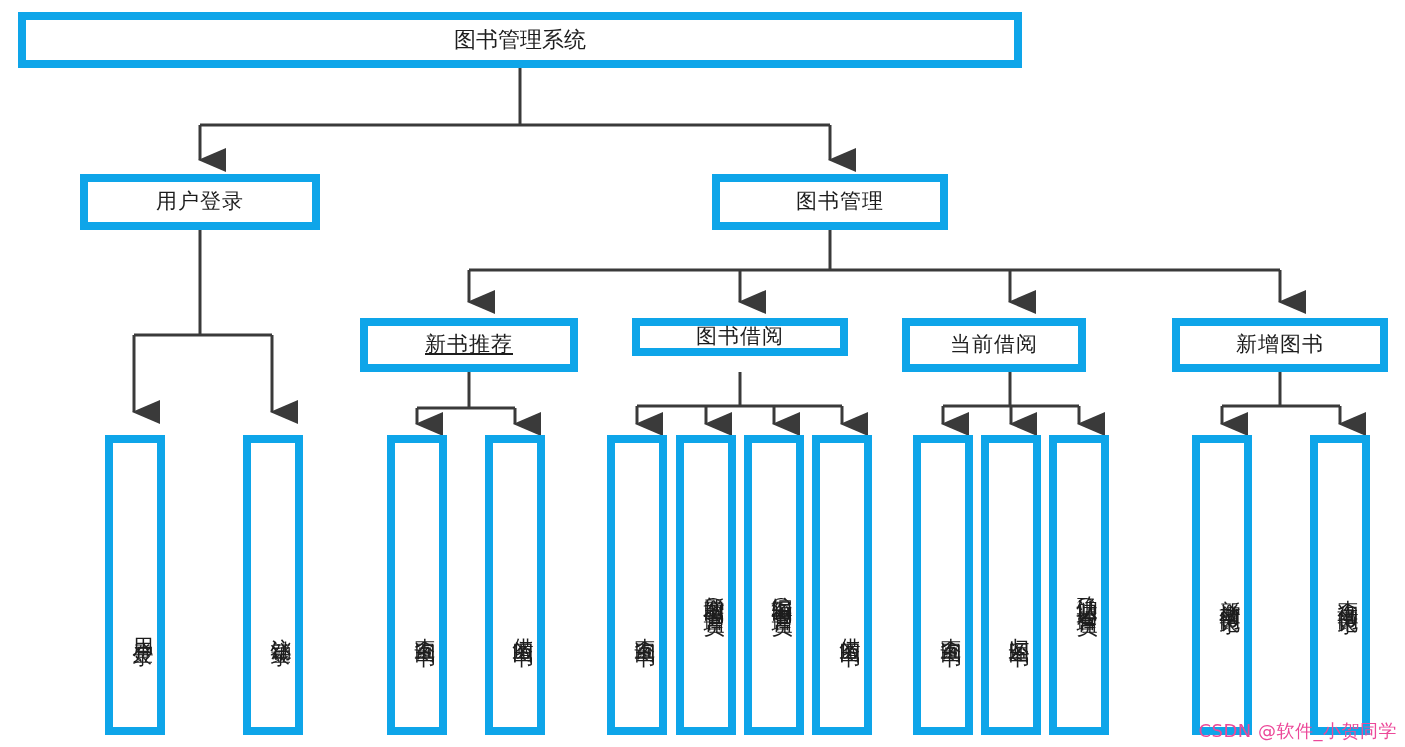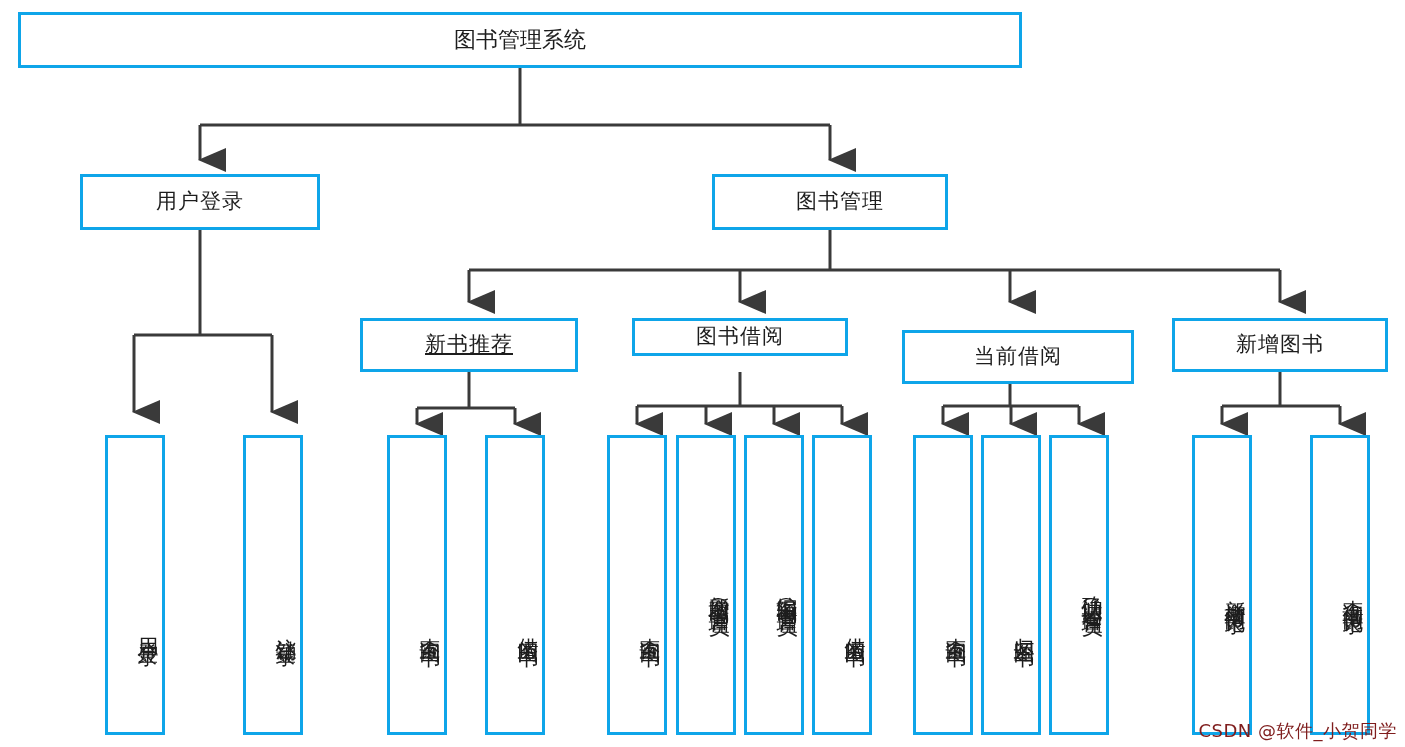--- a/index.html
+++ b/index.html
@@ -22,21 +22,21 @@
     position: absolute;
     left: 0;
     top: 0;
     width: 1405px;
     height: 747px;
   }
   .node-box {
     position: absolute;
     box-sizing: border-box;
     background: #ffffff;
-    border: 3px solid #0ea5e9;
+    border: 8px solid #0ea5e9;
     display: flex;
     align-items: center;
     justify-content: center;
     color: #1d1d1d;
     z-index: 3;
   }
   .node-box.horiz {
     font-size: 21px;
     letter-spacing: 1px;
     line-height: 1.2;
@@ -63,21 +63,21 @@
     margin-top: 70px;
   }
   .leaf-tall .leaf-label {
     margin-top: 0px;
   }
   #watermark {
     position: absolute;
     right: 8px;
     bottom: 4px;
     font-size: 18px;
-    color: #7f1d1d;
+    color: #ec4899;
     letter-spacing: 0.5px;
     z-index: 5;
     white-space: nowrap;
   }
 </style>
 </head>
 <body>
 
 <div id="diagram-root">
 
@@ -147,21 +147,21 @@
   <div class="node-box horiz" style="left:712px; top:174px; width:236px; height:56px;padding-left:20px;">
     <span>图书管理</span>
   </div>
 
   <div class="node-box horiz" style="left:360px; top:318px; width:218px; height:54px;text-decoration:underline;">
     <span>新书推荐</span>
   </div>
   <div class="node-box horiz" style="left:632px; top:318px; width:216px; height:38px;">
     <span>图书借阅</span>
   </div>
-  <div class="node-box horiz" style="left:902px; top:330px; width:232px; height:54px;">
+  <div class="node-box horiz" style="left:902px; top:318px; width:184px; height:54px;">
     <span>当前借阅</span>
   </div>
   <div class="node-box horiz" style="left:1172px; top:318px; width:216px; height:54px;">
     <span>新增图书</span>
   </div>
 
   <div class="node-box leaf leaf-mid" style="left:105px; top:435px; width:60px; height:300px;">
     <span class="leaf-label">用户登录</span>
   </div>
   <div class="node-box leaf leaf-mid" style="left:243px; top:435px; width:60px; height:300px;">

